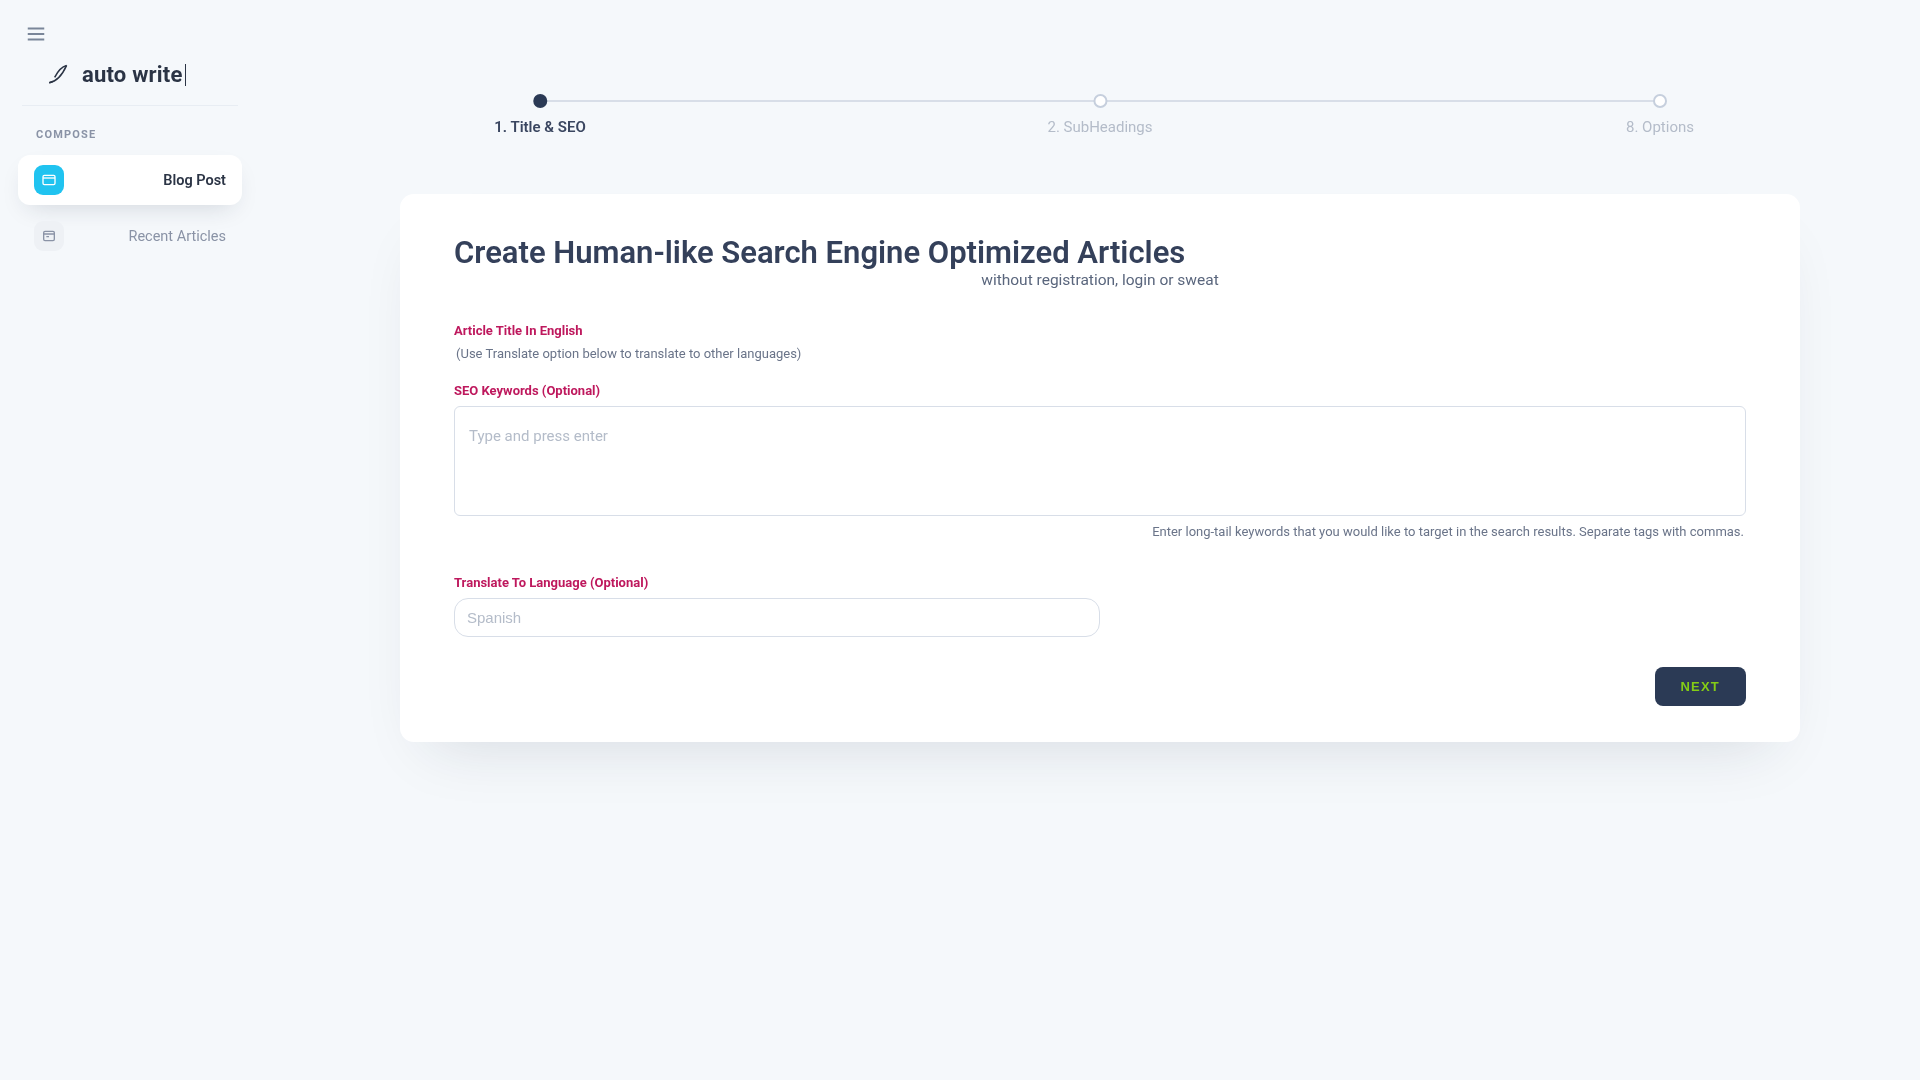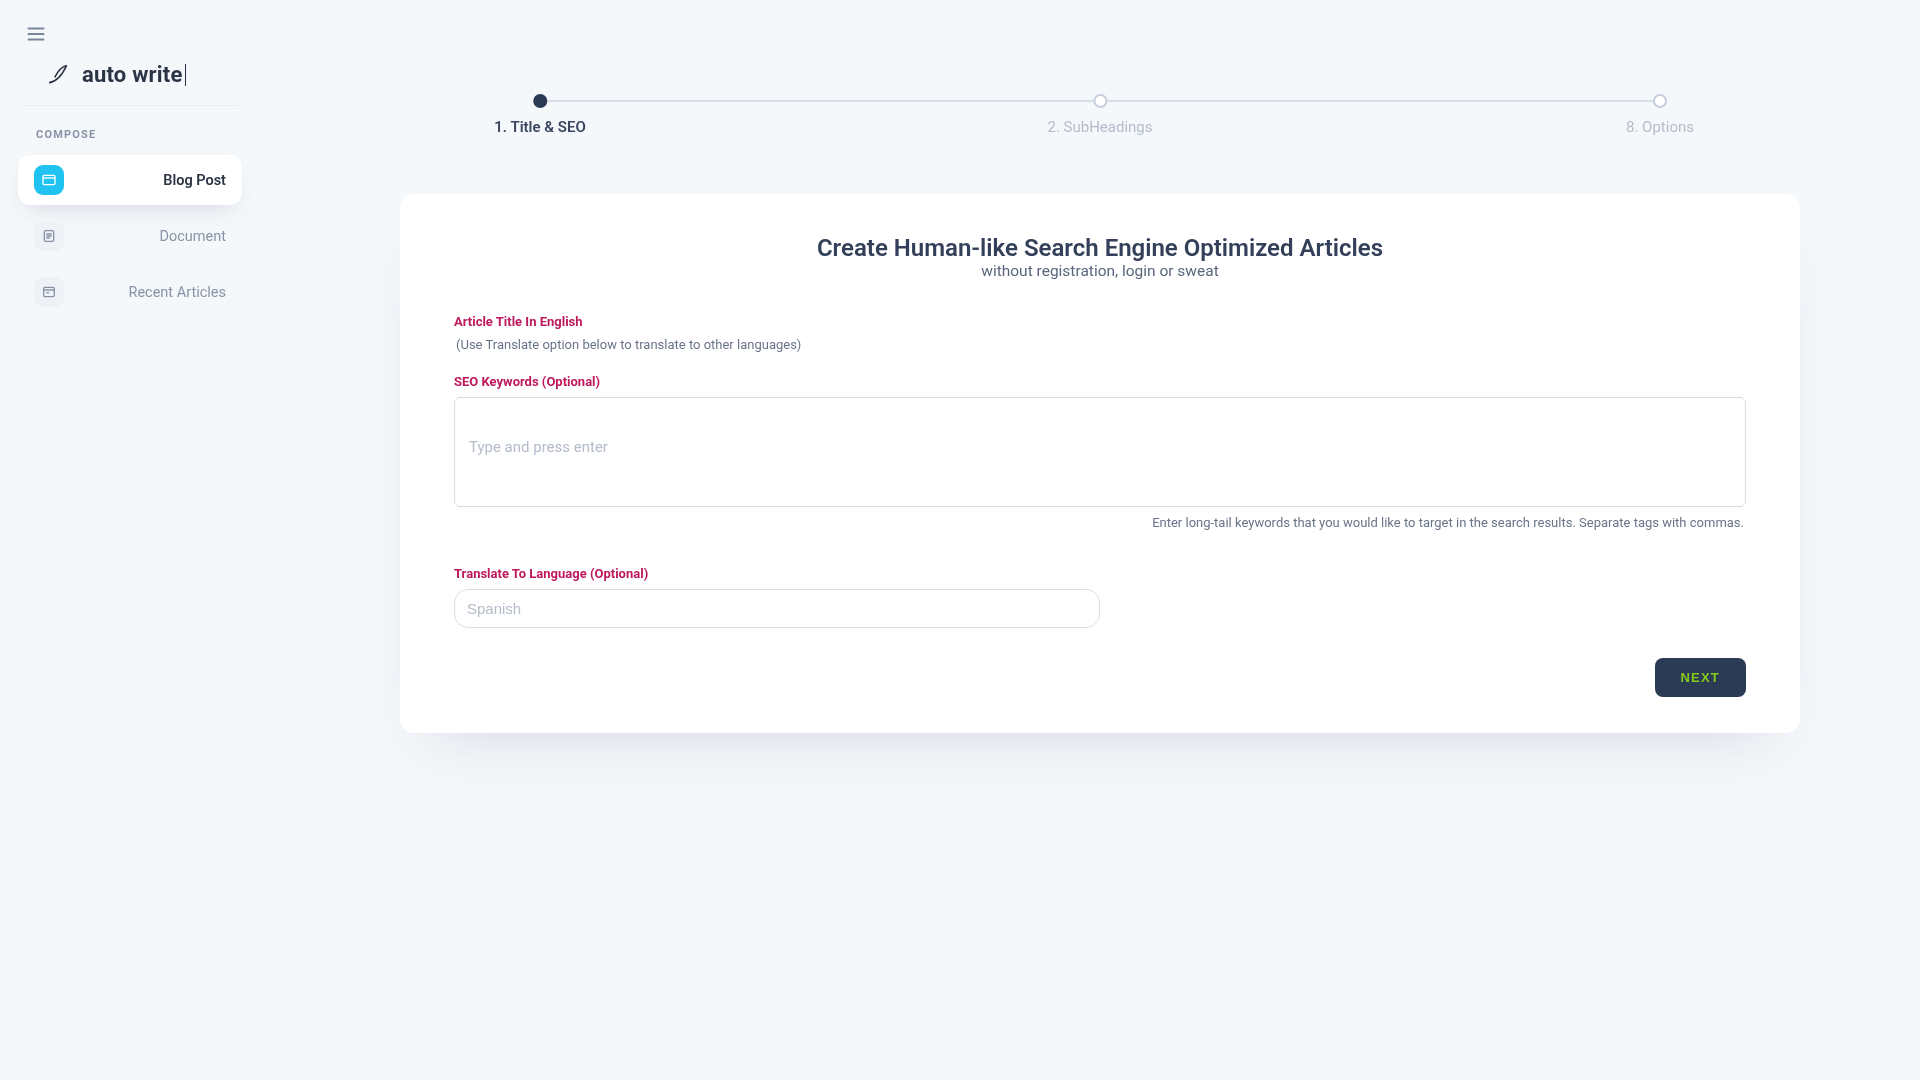--- a/index.html
+++ b/index.html
@@ -114,22 +114,21 @@
 
   
   .card {
     background: #ffffff;
     border-radius: 14px;
     padding: 40px 54px 36px;
     box-shadow: 0 30px 60px -30px rgba(30,40,60,.15);
     margin: 0 40px 0 20px;
   }
   .card h1 {
-    text-align: center;
-    font-size: 24px; font-weight: 600; color: #34405a;
+    font-size: 31px; font-weight: 600; color: #34405a;
   }
   .card .sub {
     text-align: center;
     font-size: 15.5px; color: #5a667d; margin-top: 0; margin-bottom: 34px;
   }
 
   .field-label {
     font-size: 13px; font-weight: 700; color: #be185d; margin-bottom: 8px;
   }
   .title-input {
@@ -141,21 +140,21 @@
   }
   .title-input::placeholder { color: #b4bcc9; }
   .hint {
     font-size: 13px; color: #6a7489; margin: 8px 2px 0;
   }
   .hint.right { text-align: right; }
 
   .kw-box {
     width: 100%; min-height: 110px;
     border: 1px solid #d8dee8; border-radius: 6px;
-    padding: 40px 14px;
+    padding: 20px 14px;
     font-size: 15px; color: #b4bcc9;
     margin-top: 0;
   }
 
   .lang-input {
     width: 50%;
     border: 1px solid #d8dee8; border-radius: 14px;
     padding: 10px 12px; font-size: 15px; color: #2b3445;
   }
   .lang-input::placeholder { color: #b4bcc9; }
@@ -206,29 +205,20 @@
   <div class="nav-item active">
     <span class="icon-wrap">
       <svg viewBox="0 0 24 24" fill="none" stroke="currentColor" stroke-width="2">
         <rect x="3" y="5" width="18" height="14" rx="2"></rect>
           <path d="M3 9h18"></path>
       </svg>
     </span>
     <span>Blog Post</span>
   </div>
 
-  <div class="nav-item">
-    <span class="icon-wrap">
-      <svg viewBox="0 0 24 24" fill="none" stroke="currentColor" stroke-width="2">
-        <rect x="5" y="4" width="14" height="16" rx="2"></rect>
-          <path d="M8 9h8M8 12h8M8 15h5"></path>
-      </svg>
-    </span>
-    <span>Document</span>
-  </div>
 
   <div class="nav-item">
     <span class="icon-wrap">
       <svg viewBox="0 0 24 24" fill="none" stroke="currentColor" stroke-width="2">
         <rect x="4" y="5" width="16" height="14" rx="2"></rect>
           <path d="M4 9h16M8 13h4"></path>
       </svg>
     </span>
     <span>Recent Articles</span>
   </div>

